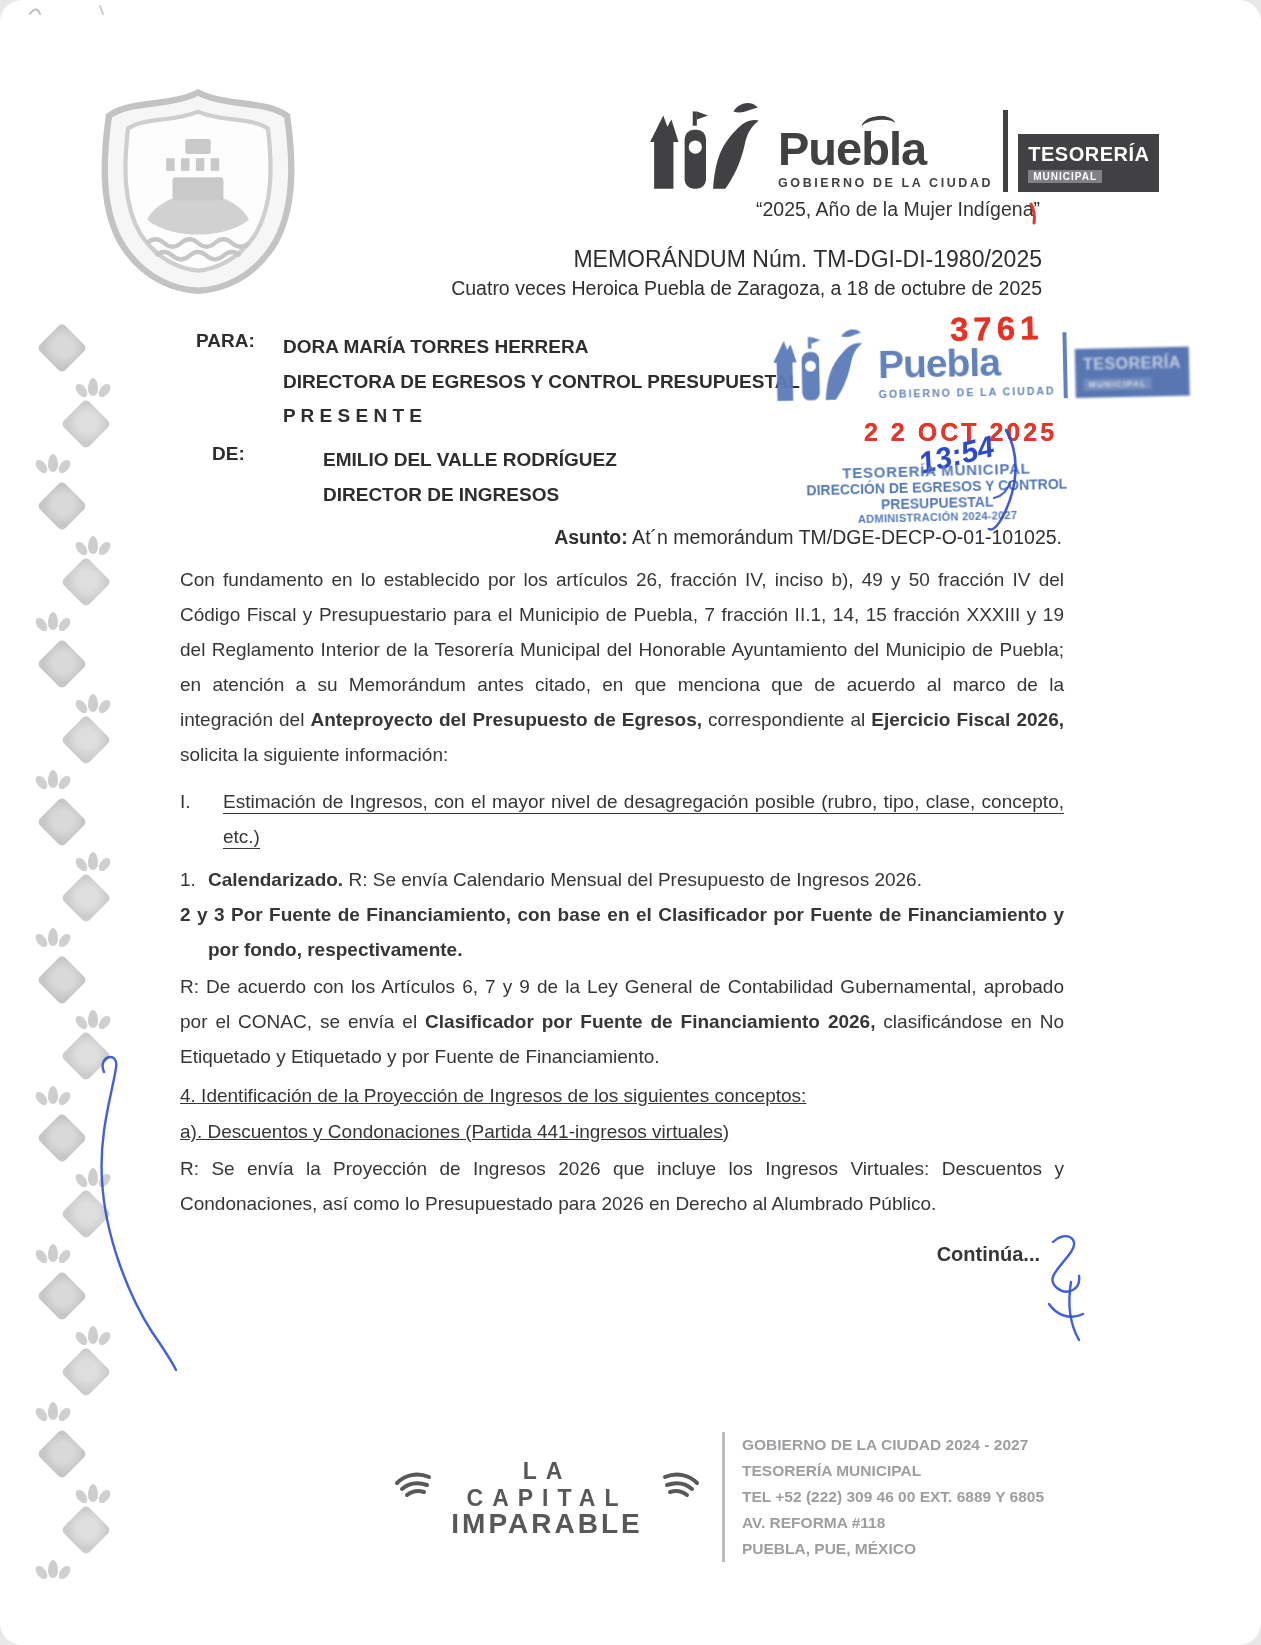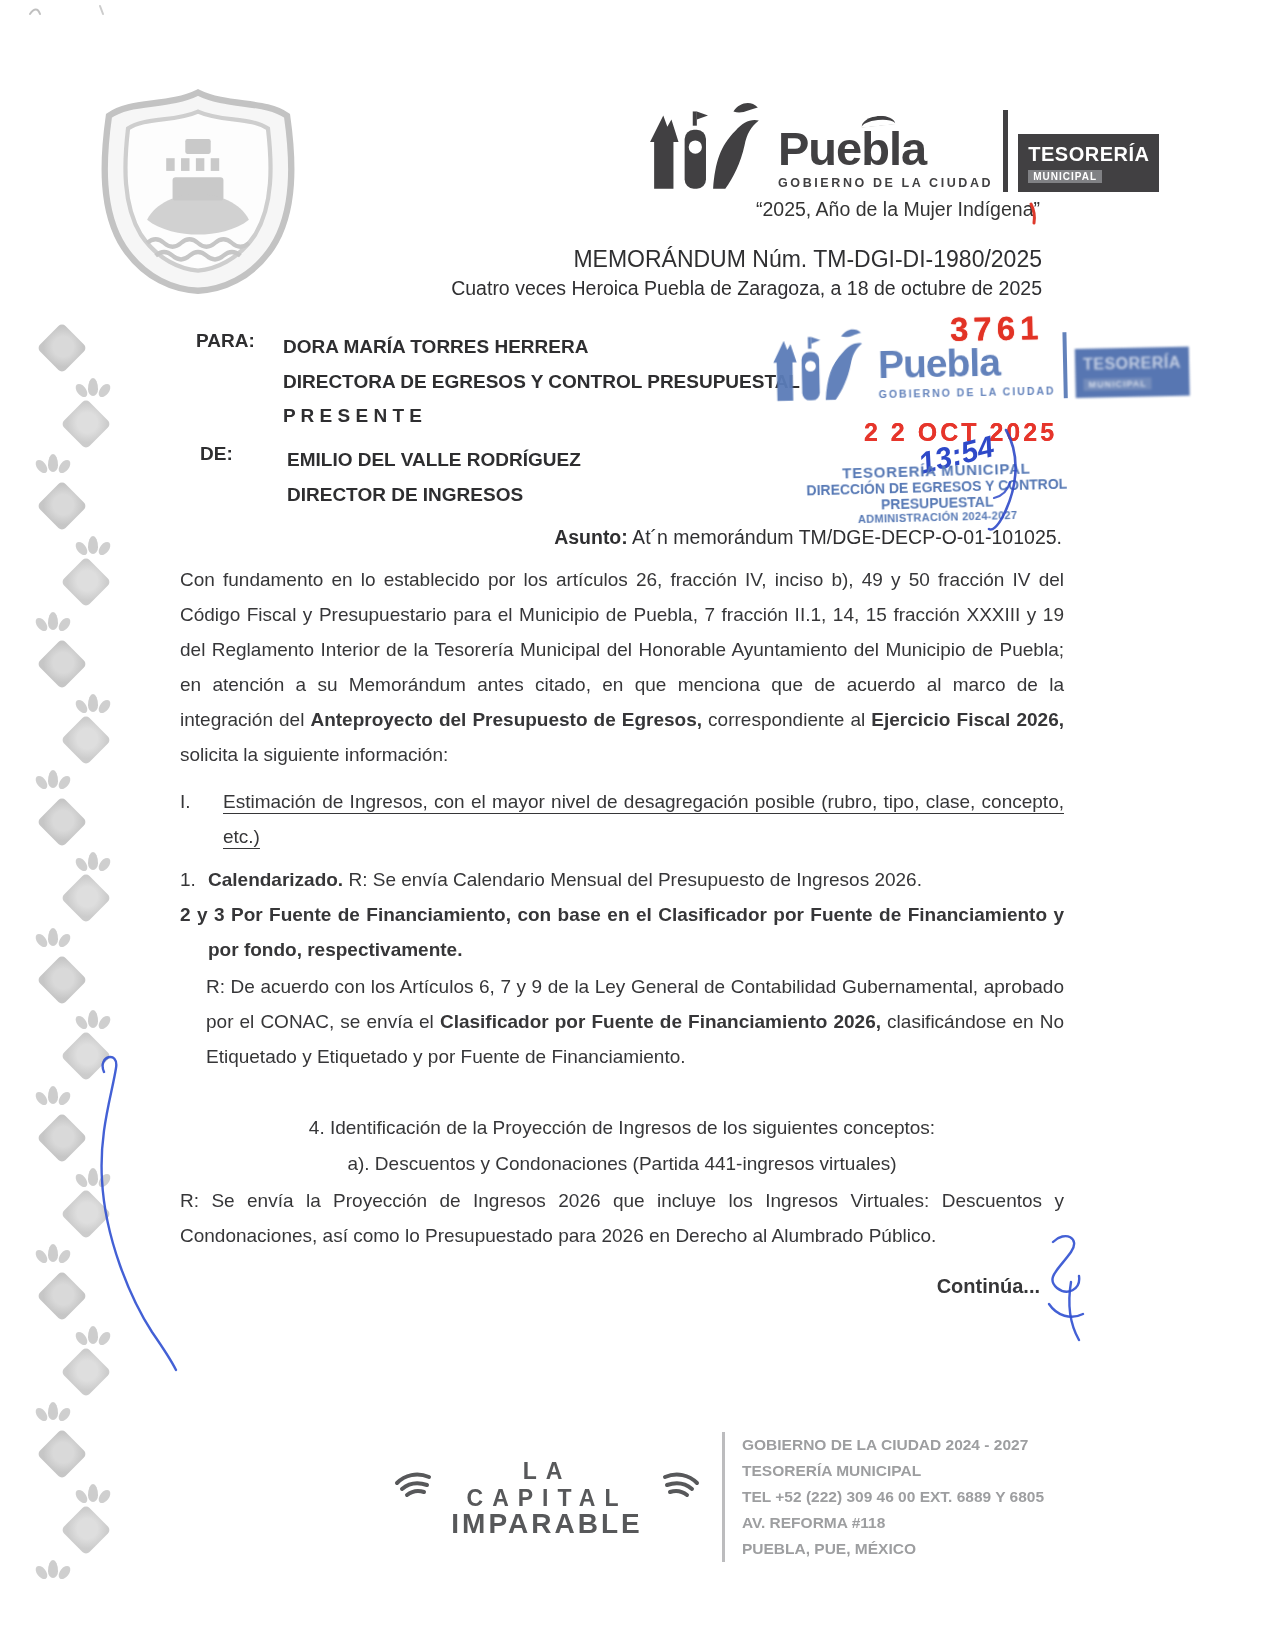--- a/index.html
+++ b/index.html
@@ -1,20 +1,20 @@
 <!DOCTYPE html>
 <html><head>
 <meta charset="utf-8">
 <style>
   * { margin:0; padding:0; box-sizing:border-box; }
   html,body { background:#e8e8e8; }
   .page {
     position:relative; width:1261px; height:1645px; margin:0 auto;
     background:#ffffff; overflow:hidden;
-    font-family:"Liberation Sans", sans-serif; color:#39393b;
+    font-family:"Liberation Sans", sans-serif; color:#39393b;border-radius:22px;
   }
 
   
   .pattern-strip { position:absolute; left:34px; top:328px; width:78px; height:1270px; }
   .pu { position:relative; height:158px; }
   .dmd { position:absolute; width:36px; height:36px; border-radius:5px;
          background:radial-gradient(circle at 50% 45%, #d9d9d9 0 38%, #c6c6c6 75%);
          transform:rotate(45deg); }
   .dmd-b { background:radial-gradient(circle at 50% 45%, #dedede 0 38%, #cccccc 75%); }
   .leafc { position:absolute; width:10px; height:18px; background:#cdcdcd;
@@ -46,21 +46,21 @@
   .memo-number { position:absolute; left:340px; top:246px; width:702px; text-align:right;
             font-size:23px; font-weight:500; color:#2f2f31; }
   .dateline { position:absolute; left:300px; top:277px; width:742px; text-align:right;
             font-size:19.5px; font-weight:500; color:#2f2f31; }
 
   
   .addr { position:absolute; display:flex; font-size:19px; font-weight:700; color:#2e2e30; }
   .addr .lbl { width:87px; flex:none; }
   .addr .lines div { line-height:34.5px; }
   .addr-para { left:196px; top:330px; }
-  .addr-de   { left:200px; top:443px; }
+  .addr-de   { left:212px; top:443px;gap:24px; }
 
   
   .receipt-stamp { position:absolute; left:770px; top:322px; display:flex; align-items:flex-end; gap:8px;
       color:#5b7cb8; transform:rotate(-1.2deg); opacity:.95; filter:blur(.3px); }
   .receipt-stamp .icons { width:100px; height:78px; flex:none; }
   .receipt-stamp .brand-word { font-size:39px; }
   .receipt-stamp .brand-tag { font-size:10.5px; letter-spacing:2px; }
   .receipt-stamp .vbar { background:#5b7cb8; height:66px; width:4px; }
   .receipt-stamp .tm-box { background:#4f6fae; padding:7px 8px 6px; filter:blur(.8px); }
   .receipt-stamp .tm-box .t1 { font-size:16px; color:rgba(255,255,255,.65); }
@@ -89,22 +89,22 @@
   .body-text b { font-weight:800; }
   .p1 { margin-bottom:12px; }
   .item-flex { display:flex; }
   .item-flex .ilabel { flex:none; }
   .roman-item { margin-top:12px; }
   .roman-item .ilabel { width:43px; }
   .roman-item .itext { text-decoration:underline; text-underline-offset:5px; }
   .num-item { margin-top:8px; }
   .num-item .ilabel { width:28px; }
   .p23 { margin-top:0; font-weight:800; padding-left:28px; text-indent:-28px; }
-  .r1 { margin-top:2px;margin-left:26px; }
-  .sec4 { margin-top:36px; text-align:center; }
+  .r1 { margin-top:2px; }
+  .sec4 { margin-top:4px; text-align:left;text-decoration:underline; }
   .sec4 div { line-height:35.5px; }
   .r2 { margin-top:2px; }
   .continues { margin-top:16px; text-align:right; padding-right:24px; font-weight:800; font-size:20px; }
 
   
   .capital-logo { position:absolute; left:392px; top:1458px; width:310px; text-align:center; color:#57585a; }
   .cap-row { display:flex; align-items:center; justify-content:center; gap:6px; }
   .cap-top { font-size:23px; font-weight:800; letter-spacing:9px; }
   .cap-bottom { font-size:28px; font-weight:800; letter-spacing:3px; margin-top:-4px; }
   .wing { width:42px; height:28px; flex:none; }

